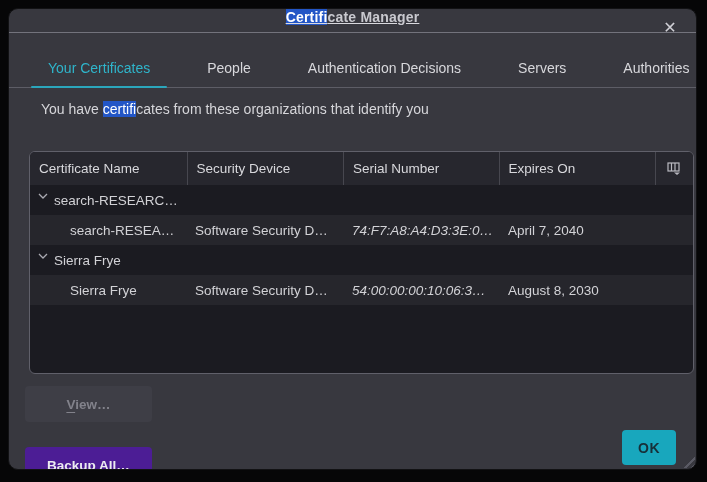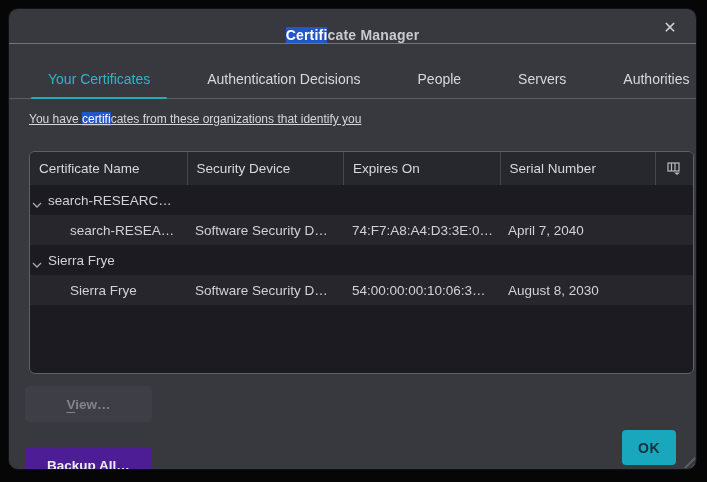--- a/index.html
+++ b/index.html
@@ -8,22 +8,22 @@
   .stage { position:relative; width:707px; height:482px; background:#060607; }
 
   .dialog {
     position:absolute; left:8px; top:8px; width:689px; height:462px;
     background:#38383f; border-radius:10px; border:1px solid #121214;
     overflow:hidden; color:#d9d9de;
   }
 
   
   .titlebar {
-    position:relative; height:35px; display:flex; align-items:flex-end;
-    justify-content:center; border-bottom:1px solid #73737c;
+    position:relative; height:24px; display:flex; align-items:flex-start;
+    justify-content:center; border-bottom:1px solid #73737c;text-decoration:underline;
   }
   .title { font-size:14px; font-weight:bold; color:#c9c9cf; letter-spacing:.2px; }
   .find-hl { background:#2356c6; color:#ffffff; }
   .close-btn {
     position:absolute; right:14px; top:6px; width:24px; height:24px;
     display:flex; align-items:center; justify-content:center;
     color:#cfcfd5; font-size:16px; cursor:pointer; background:none; border:none;
   }
 
   
@@ -36,45 +36,45 @@
     position:relative; cursor:pointer;
   }
   .tab.active { color:#2fb5cb; }
   .tab.active::after {
     content:""; position:absolute; left:0; right:0; bottom:-1px; height:2px;
     background:#2ba6bc; border-radius:1px;
   }
   .tab + .tab { margin-left:23px; }
 
   
-  .intro { padding:13px 20px 11px; font-size:12px; color:#d6d6da;text-decoration:underline; }
+  .intro { padding:13px 32px 11px; font-size:14px; color:#d6d6da; }
 
   
   .certtable {
     position:absolute; left:20px; top:142px; width:665px; height:223px;
     border:1px solid #60606a; border-radius:6px; overflow:hidden;
     background:#1b1b21; font-size:13.5px;
   }
   .thead { display:flex; height:33px; background:#27272e; align-items:stretch; }
   .th {
     display:flex; align-items:center; padding-left:9px; color:#d8d8dc;
     border-right:1px solid #47474f; cursor:pointer;
   }
   .th.c1 { width:158px; } .th.c2 { width:157px; } .th.c3 { width:156px; } .th.c4 { width:157px; }
   .th.cp { width:37px; border-right:none; justify-content:center; padding-left:0; }
   .colpicker-icon { display:inline-flex; }
 
   .trow { display:flex; height:30px; align-items:center; color:#d2d2d6; cursor:default; }
   .trow.dark  { background:#1b1b21; }
   .trow.light { background:#26262c; }
   .trow .cell { overflow:hidden; white-space:nowrap; }
-  .cell.name-group { padding-left:2px; display:flex; align-items:flex-end; gap:6px; }
+  .cell.name-group { padding-left:8px; display:flex; align-items:flex-start; gap:6px; }
   .cell.name-leaf  { width:158px; padding-left:40px; }
   .cell.dev  { width:157px; padding-left:7px; }
-  .cell.ser  { width:156px; padding-left:7px; }
+  .cell.ser  { width:156px; padding-left:7px;font-style:italic; }
   .cell.exp  { width:157px; padding-left:7px; }
   .chev { display:inline-flex; align-items:center; }
 
   
   .btnrow {
     position:absolute; left:16px; top:377px; display:flex; gap:25px;flex-direction:column;
   }
   .btn {
     height:36px; border:none; border-radius:4px; font-size:13.5px; font-weight:bold;
     font-family:"Liberation Sans", sans-serif; padding:0 22px; white-space:nowrap;
@@ -105,34 +105,34 @@
 <div class="stage">
   <div class="dialog">
 
     <div class="titlebar">
       <div class="title"><span></span><span class="find-hl">Certifi</span><span>cate Manager</span></div>
       <button class="close-btn">✕</button>
     </div>
 
     <div class="tabstrip">
       <div class="tab active">Your Certificates</div>
+      <div class="tab">People</div>
       <div class="tab">Authentication Decisions</div>
-      <div class="tab">People</div>
       <div class="tab">Servers</div>
       <div class="tab">Authorities</div>
     </div>
 
     <div class="intro"><span>You have </span><span class="find-hl">certifi</span><span>cates from these organizations that identify you</span></div>
 
     <div class="certtable">
       <div class="thead">
         <div class="th c1">Certificate Name</div>
         <div class="th c2">Security Device</div>
+        <div class="th c3">Serial Number</div>
         <div class="th c4">Expires On</div>
-        <div class="th c3">Serial Number</div>
         <div class="th cp">
           <span class="colpicker-icon">
             <svg width="15" height="13" viewBox="0 0 15 13">
               <rect x="1" y="1" width="11" height="8" fill="none" stroke="#b9b9c0" stroke-width="1.2"></rect>
               <line x1="4.5" y1="1" x2="4.5" y2="9" stroke="#b9b9c0" stroke-width="1.2"></line>
               <line x1="8" y1="1" x2="8" y2="9" stroke="#b9b9c0" stroke-width="1.2"></line>
               <polygon points="7,10.5 13,10.5 10,13" fill="#b9b9c0"></polygon>
             </svg>
           </span>
         </div>

